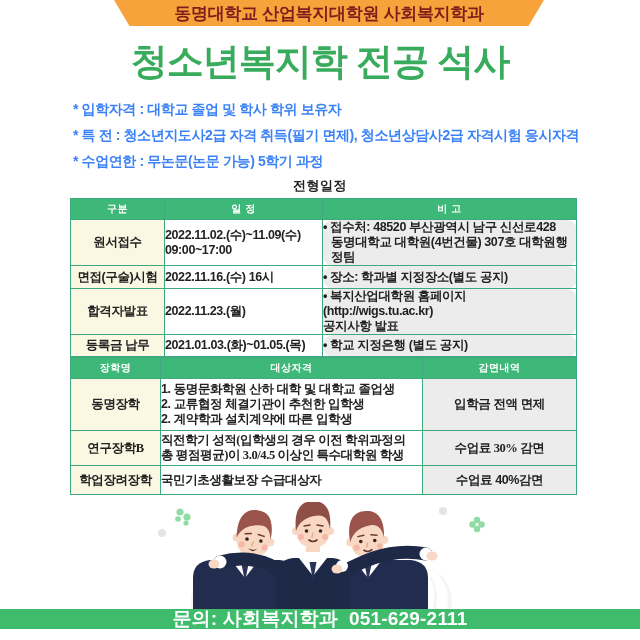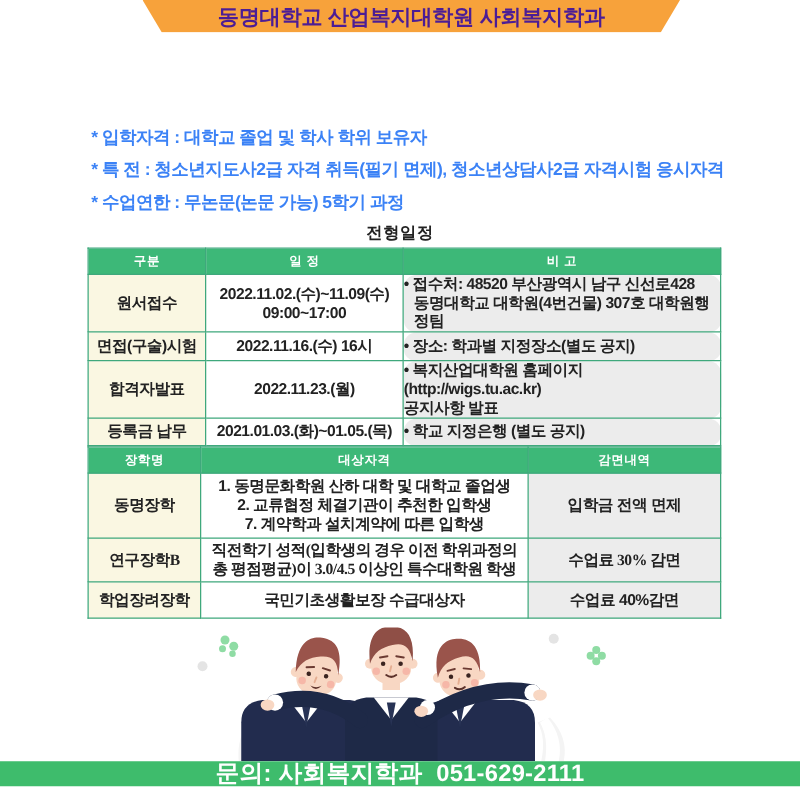--- a/index.html
+++ b/index.html
@@ -9,21 +9,21 @@
     font-family:"Liberation Sans","DejaVu Sans",sans-serif;
     color:#1c1c1c;
   }
   
   .banner{
     position:absolute;left:114px;top:0;width:430px;height:26px;
     background:var(--banner-orange,#F7A23B);
     clip-path:polygon(0 0,100% 0,96.4% 100%,3.6% 100%);
     display:flex;align-items:center;justify-content:center;
   }
-  .banner span{color:#4c1d95;font-size:17px;font-weight:700;letter-spacing:-0.3px;}
+  .banner span{color:#7f1d1d;font-size:17px;font-weight:700;letter-spacing:-0.3px;}
   
   .title{
     position:absolute;left:0;top:38px;width:640px;height:48px;
     text-align:center;font-size:37px;font-weight:800;line-height:48px;
     color:var(--title-green,#38AC5C);letter-spacing:-1px;
   }
   
   .bullets{position:absolute;left:73px;top:96px;width:520px;}
   .bullets div{font-size:14px;font-weight:700;line-height:26px;color:#3b82f6;letter-spacing:-0.4px;white-space:nowrap;}
   
@@ -44,21 +44,21 @@
   }
   table.grid th{
     background:var(--header-green,#3DB878);color:#ffffff;
     font-size:10px;font-weight:700;letter-spacing:0.5px;
   }
   table.grid td{font-size:12.5px;font-weight:600;color:#222;letter-spacing:-0.4px;}
   tr.h21{height:21px;} tr.h34{height:34px;} tr.h23{height:23px;}
   tr.h31{height:31px;} tr.h22{height:22px;} tr.h52{height:52px;}
   tr.h35{height:35px;font-family:Liberation Serif, serif;} tr.h29{height:29px;padding-left:40px;}
   td.lbl{background:var(--cell-cream,#FAF7E2);text-align:center;}
-  td.mid{background:#ffffff;text-align:center;}
+  td.mid{background:#ffffff;text-align:left;}
   td.note{background:var(--cell-gray,#ECECEC);text-align:left;padding-left:7px;border-radius:10px;}
   td.note .n2{padding-left:8px;}
   td.benefit{background:var(--cell-gray,#ECECEC);text-align:center;}
   td div{line-height:15px;}
   
   .footer{
     position:absolute;left:0;top:609px;width:640px;height:20px;
     background:var(--footer-green,#3EBC6C);
     display:flex;align-items:center;justify-content:center;
   }
@@ -68,20 +68,21 @@
 </style>
 </head>
 <body>
 
 <div id="poster">
 
   <div class="banner">
     <span>동명대학교 산업복지대학원 사회복지학과</span>
   </div>
 
+  <div class="title">청소년복지학 전공 석사</div>
 
   <div class="bullets">
     <div>* 입학자격 : 대학교 졸업 및 학사 학위 보유자</div>
     <div>* 특 전 : 청소년지도사2급 자격 취득(필기 면제), 청소년상담사2급 자격시험 응시자격</div>
     <div>* 수업연한 : 무논문(논문 가능) 5학기 과정</div>
   </div>
 
   <div id="sec1" class="sec-head">전형일정</div>
 
   <table id="table1" class="grid">
@@ -153,21 +154,21 @@
         <th>대상자격</th>
         <th>감면내역</th>
       </tr>
     </thead>
     <tbody>
       <tr class="h52">
         <td class="lbl">동명장학</td>
         <td class="mid">
           <div>1. 동명문화학원 산하 대학 및 대학교 졸업생</div>
           <div>2. 교류협정 체결기관이 추천한 입학생</div>
-          <div>7. 계약학과 설치계약에 따른 입학생</div>
+          <div>2. 계약학과 설치계약에 따른 입학생</div>
         </td>
         <td class="benefit">입학금 전액 면제</td>
       </tr>
       <tr class="h35">
         <td class="lbl">연구장학B</td>
         <td class="mid">
           <div>직전학기 성적(입학생의 경우 이전 학위과정의</div>
           <div>총 평점평균)이 3.0/4.5 이상인 특수대학원 학생</div>
         </td>
         <td class="benefit">수업료 30% 감면</td>

